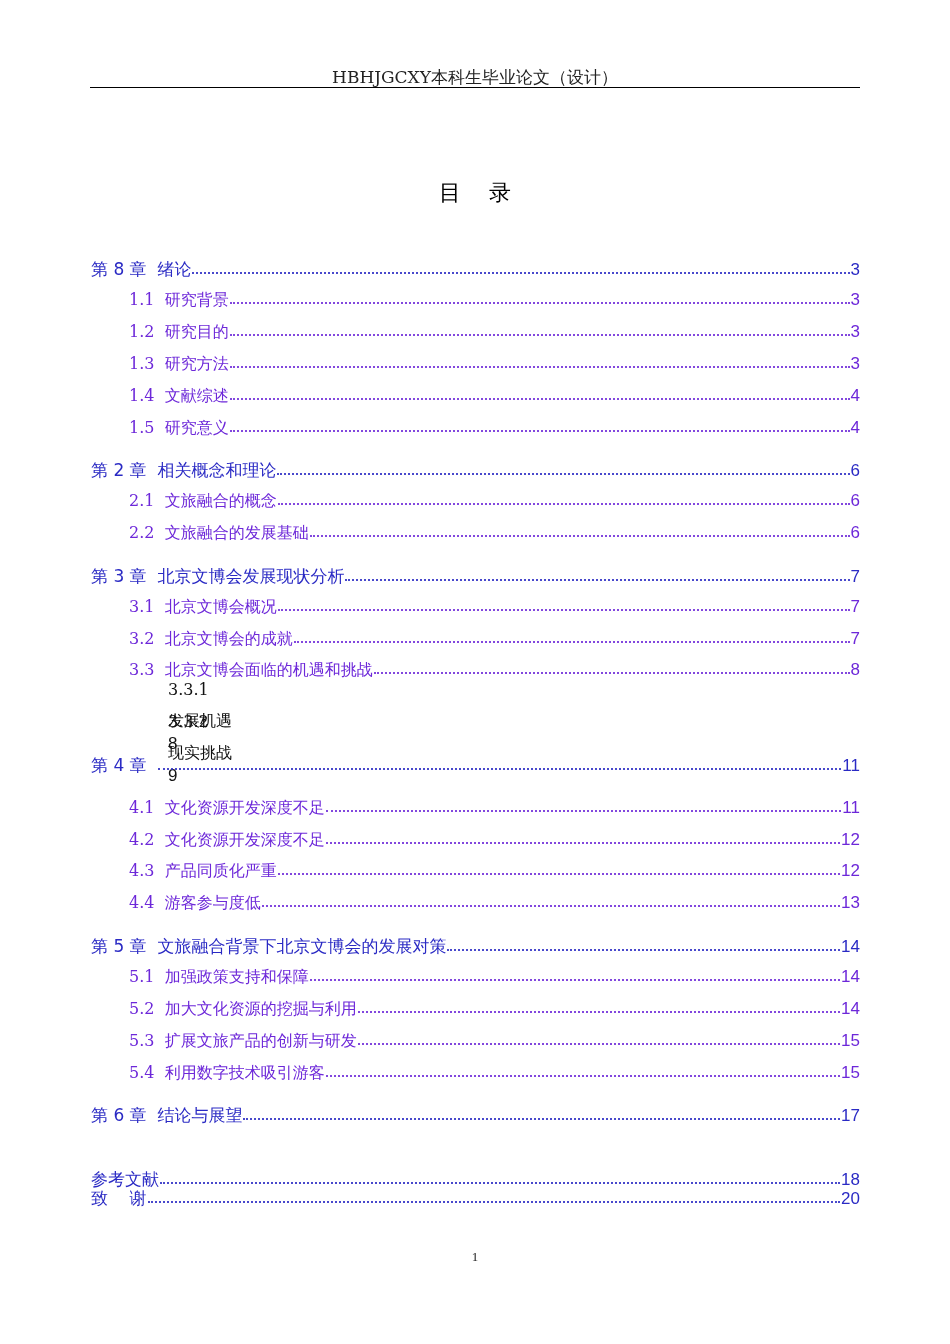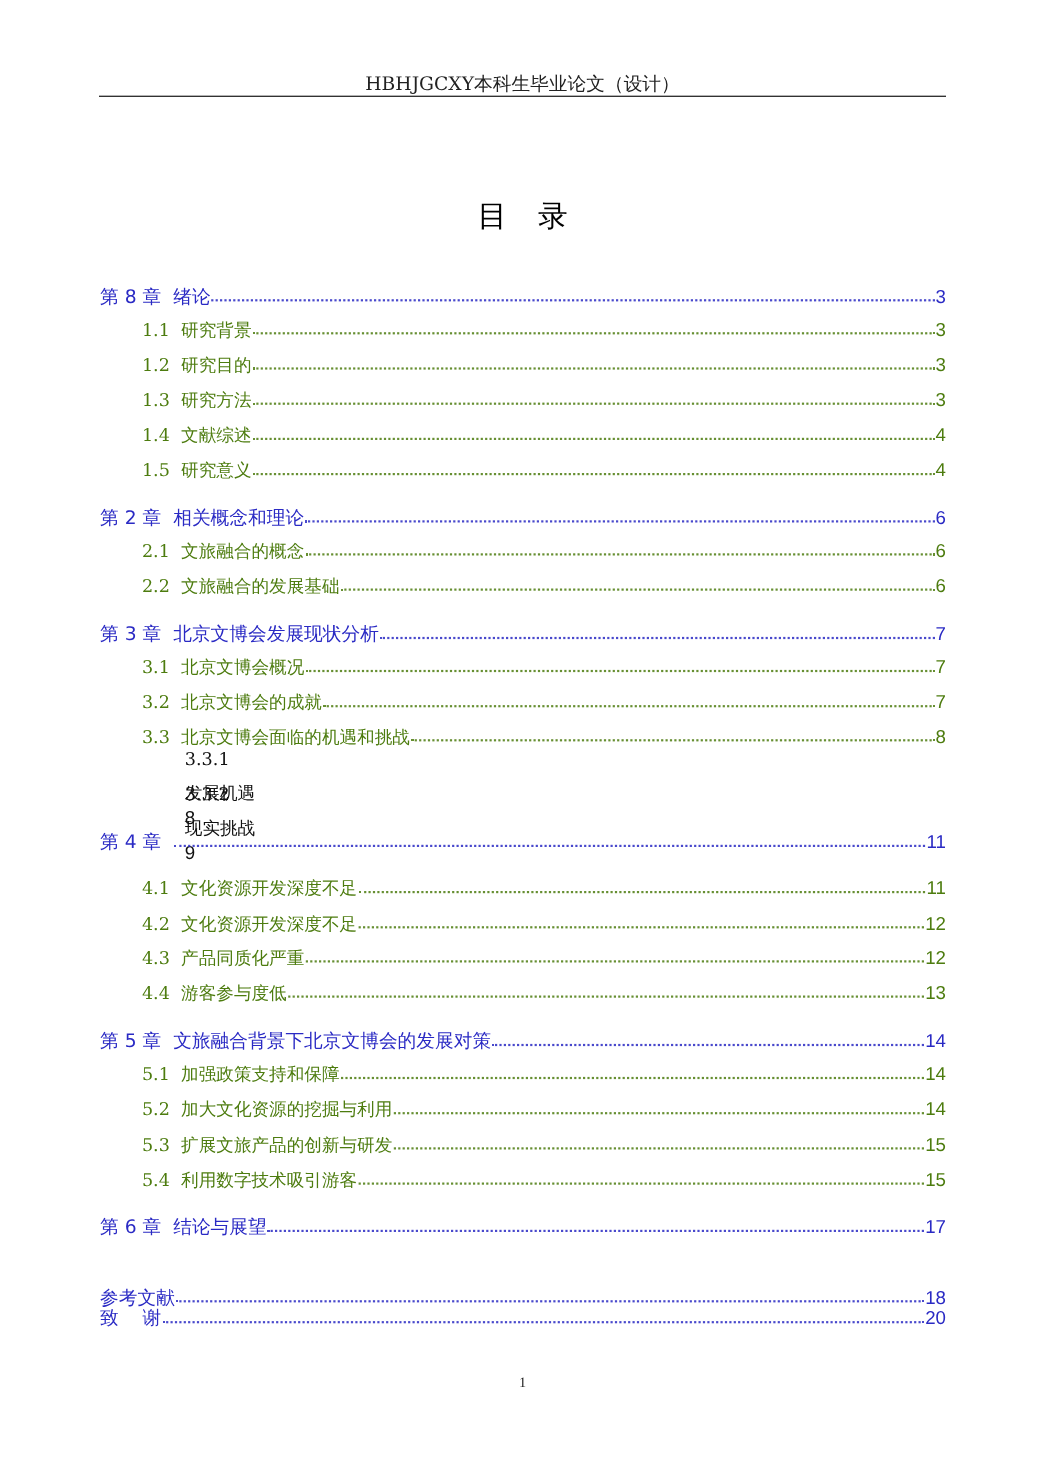--- a/index.html
+++ b/index.html
@@ -7,33 +7,33 @@
     .page { position: absolute; left: 0; top: 0; width: 950px; height: 1344px; background: #fff; }
     .header {
       position: absolute; left: 90px; top: 68px; width: 770px; height: 19px;
       border-bottom: 1.2px solid #000;
       text-align: center;
       font-family: "DejaVu Serif", "Liberation Serif", serif;
       font-size: 17px; color: #222; line-height: 19px;
     }
     .title {
       position: absolute; left: 0; top: 178px; width: 950px; text-align: center;
-      font-family: "DejaVu Sans", sans-serif; font-size: 27px; color: #000;
+      font-family: "DejaVu Sans", sans-serif; font-size: 22px; color: #000;
       letter-spacing: 0;
     }
     .title .gap { display: inline-block; width: 28px; }
     .toc { position: absolute; left: 91px; top: 244px; width: 769px; }
     .entry {
       position: absolute; left: 0; width: 769px; height: 24px;
       display: flex; align-items: baseline;
       color: #2020b8;
       text-decoration: none;
     }
     .entry.l1 { font-family: "DejaVu Sans", sans-serif; font-size: 17px; color: #2a2ac4; }
-    .entry.l2 { font-family: "DejaVu Serif", serif; font-size: 16px; padding-left: 38px; width: 731px; color: #4d7c0f; justify-content: space-between; }
+    .entry.l2 { font-family: "DejaVu Serif", serif; font-size: 16px; padding-left: 38px; width: 731px; color: #6d28d9; justify-content: space-between; }
     .entry.l3 { font-family: "DejaVu Serif", serif; font-size: 16px; padding-left: 76px; width: 693px; color: #111; flex-direction: column; }
     .entry .num { white-space: pre; }
     .entry .label { white-space: nowrap; margin-top: 12px; }
     .entry .leader {
       flex: 1 1 auto; margin: 0 1px; height: 4px;
       border-bottom: 2px dotted currentColor; opacity: 0.85;
       align-self: baseline; transform: translateY(-1px);
     }
     .entry .page-no { font-family: "Liberation Sans", sans-serif; font-size: 17px; }
     .footer {

